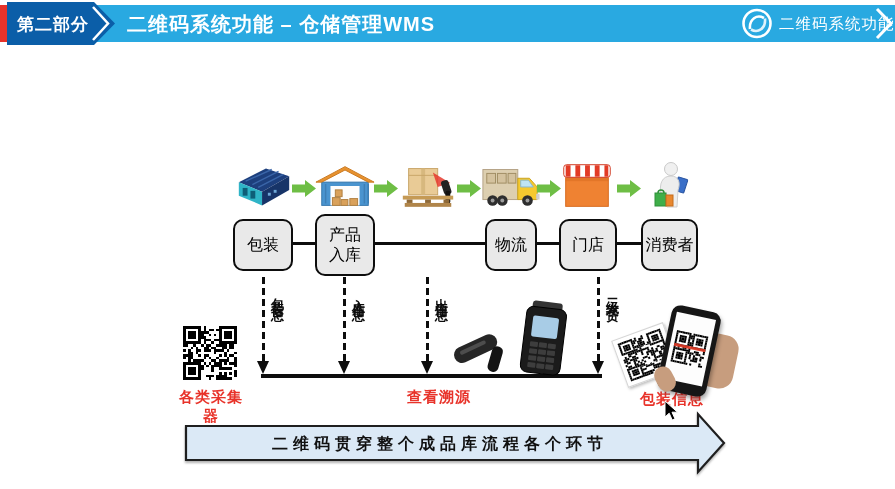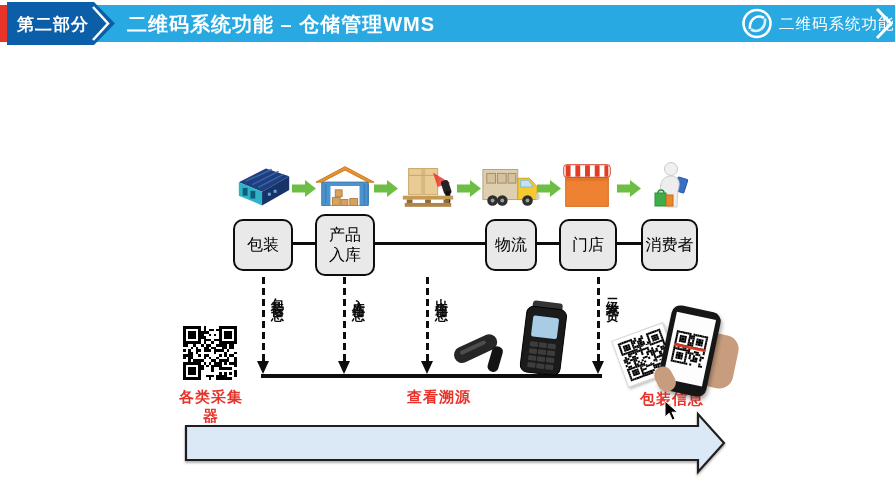--- a/index.html
+++ b/index.html
@@ -1367,14 +1367,15 @@
   </div>
   <div class="caption" style="left:636px;top:390px;width:72px">包装信息</div>
 
   <svg class="cursor" width="16" height="22" viewBox="0 0 16 22">
     <path d="M1,1 L1,17 L5.2,13.2 L8.2,20 L11,18.8 L8,12.2 L13.5,12.2 Z" fill="#000" stroke="#fff" stroke-width="1"></path>
   </svg>
 
   <svg class="banner-svg" width="552" height="66" viewBox="0 0 552 66">
     <polygon points="6,16 518,16 518,4 544,33 518,62 518,50 6,50" fill="#dbe9f6" stroke="#1f1f1f" stroke-width="2.2"></polygon>
   </svg>
+  <div class="banner-text">二维码贯穿整个成品库流程各个环节</div>
 
 </div>
 
 </body></html>

